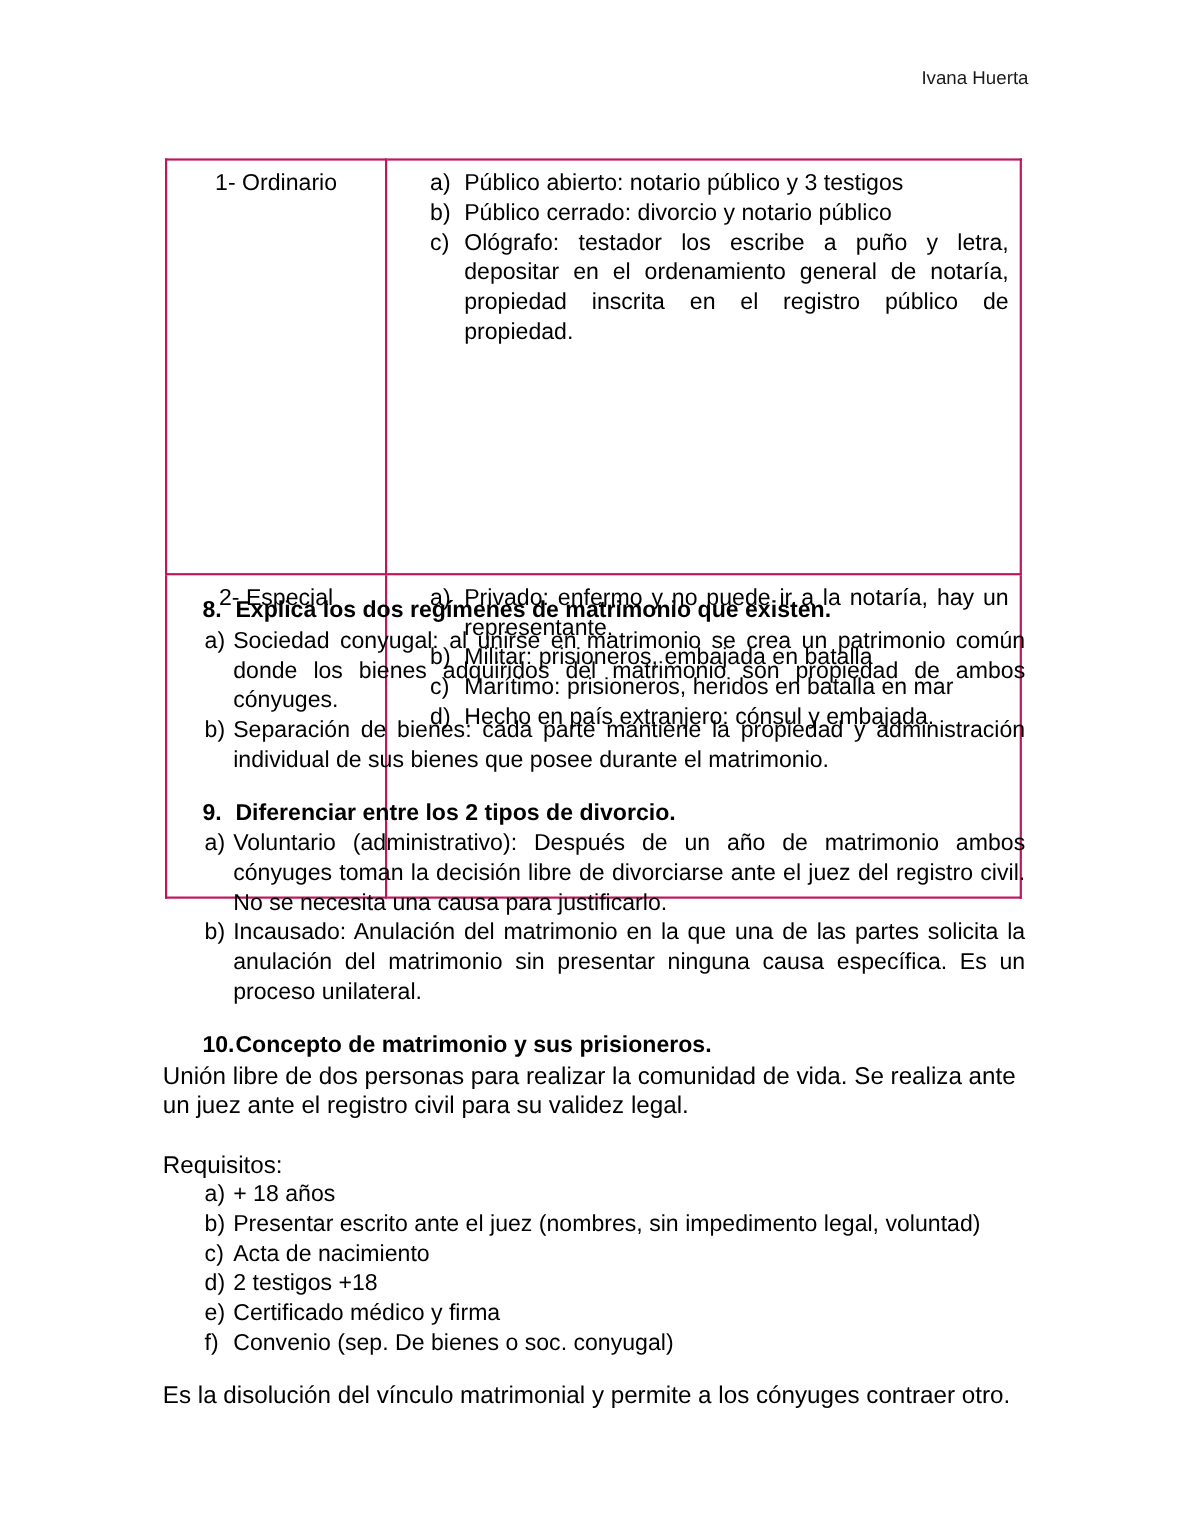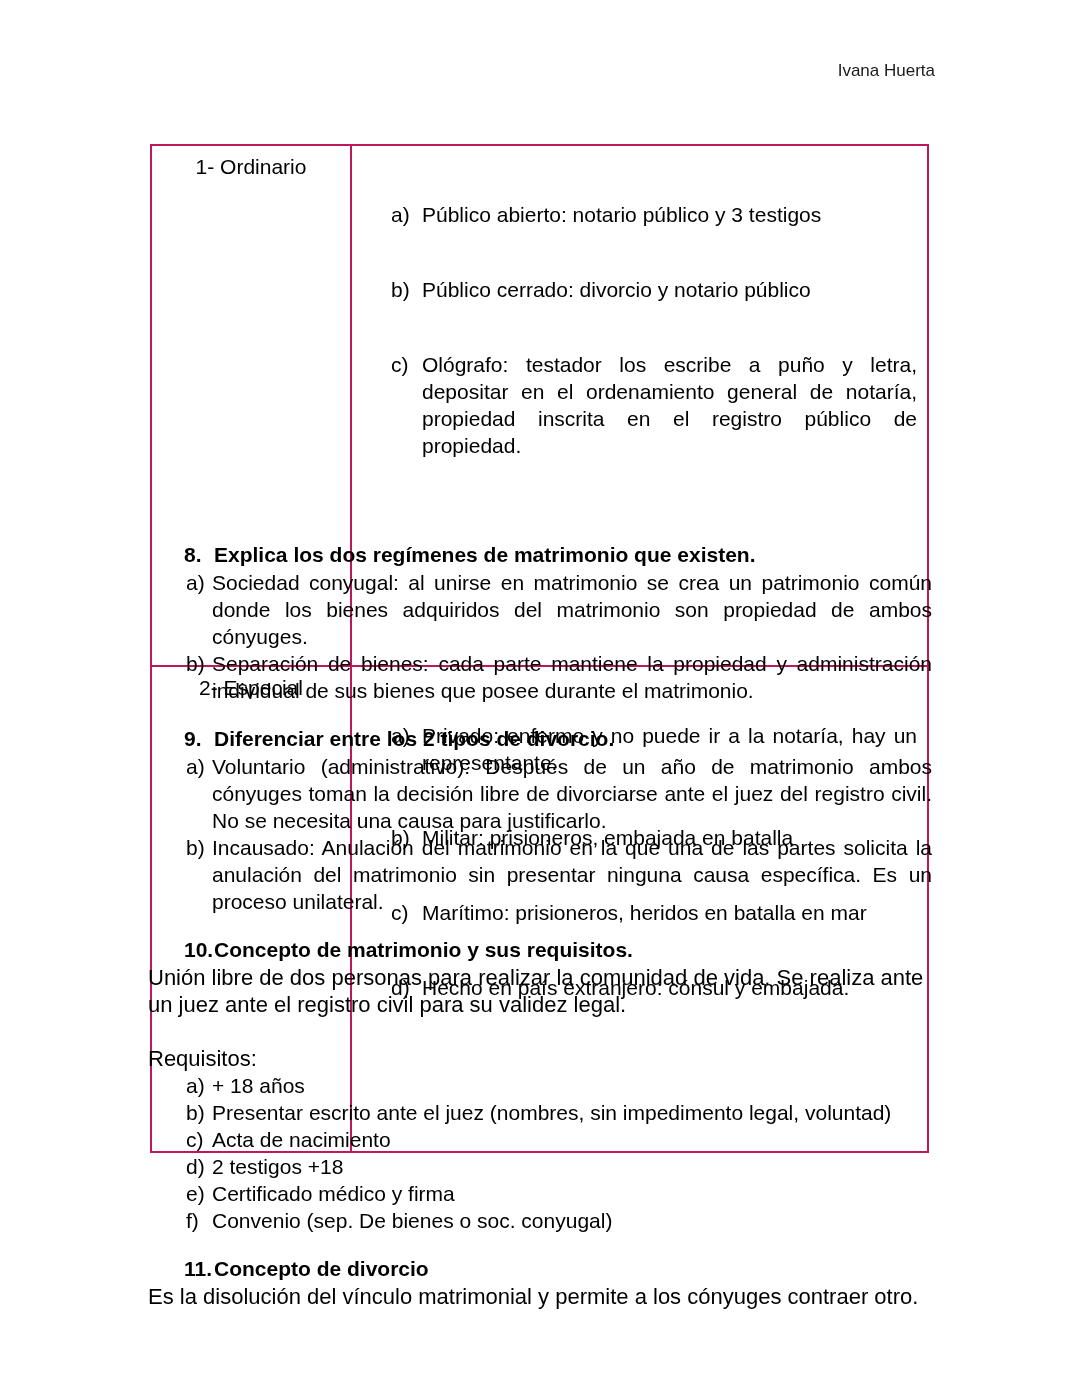--- a/index.html
+++ b/index.html
@@ -78,21 +78,20 @@
   }
   ol.alpha > li .marker {
     position: absolute;
     left: 0;
     top: 0;
     width: 30px;
     text-align: left;
   }
   ol.alpha > li .txt {
     display: block;
-    margin-top: 48px;
   }
 
   
   .types-table ol.alpha > li {
     padding-left: 70px;
   }
   .types-table ol.alpha > li .marker { left: 39px; }
   .types-table ol.alpha > li .txt { text-align: justify; }
   .types-table ol.alpha > li .txt.nojust { text-align: left; }
 
@@ -245,21 +244,21 @@
       <li>
         <span class="marker">b)</span>
         <span class="txt">Incausado: Anulación del matrimonio en la que una de las partes solicita la anulación del matrimonio sin presentar ninguna causa específica. Es un proceso unilateral.</span>
       </li>
     </ol>
 
     <div class="block-gap"></div>
 
     <h2 class="qheading">
       <span class="qnum">10.</span>
-      <span class="qtext">Concepto de matrimonio y sus requisitos.</span>
+      <span class="qtext">Concepto de matrimonio y sus prisioneros.</span>
     </h2>
     <p class="para">Unión libre de dos personas para realizar la comunidad de vida. Se realiza ante un juez ante el registro civil para su validez legal.</p>
     <div class="spacer-line"></div>
     <p class="para">Requisitos:</p>
     <ol class="body-alpha">
       <li>
         <span class="marker">a)</span>
         <span class="txt nojust">+ 18 años</span>
       </li>
       <li>
@@ -279,20 +278,16 @@
         <span class="txt nojust">Certificado médico y firma</span>
       </li>
       <li>
         <span class="marker">f)</span>
         <span class="txt nojust">Convenio (sep. De bienes o soc. conyugal)</span>
       </li>
     </ol>
 
     <div class="block-gap"></div>
 
-    <h2 class="qheading">
-      <span class="qnum">11.</span>
-      <span class="qtext">Concepto de divorcio</span>
-    </h2>
     <p class="para">Es la disolución del vínculo matrimonial y permite a los cónyuges contraer otro.</p>
 
   </div>
 </div>
 
 </body></html>

